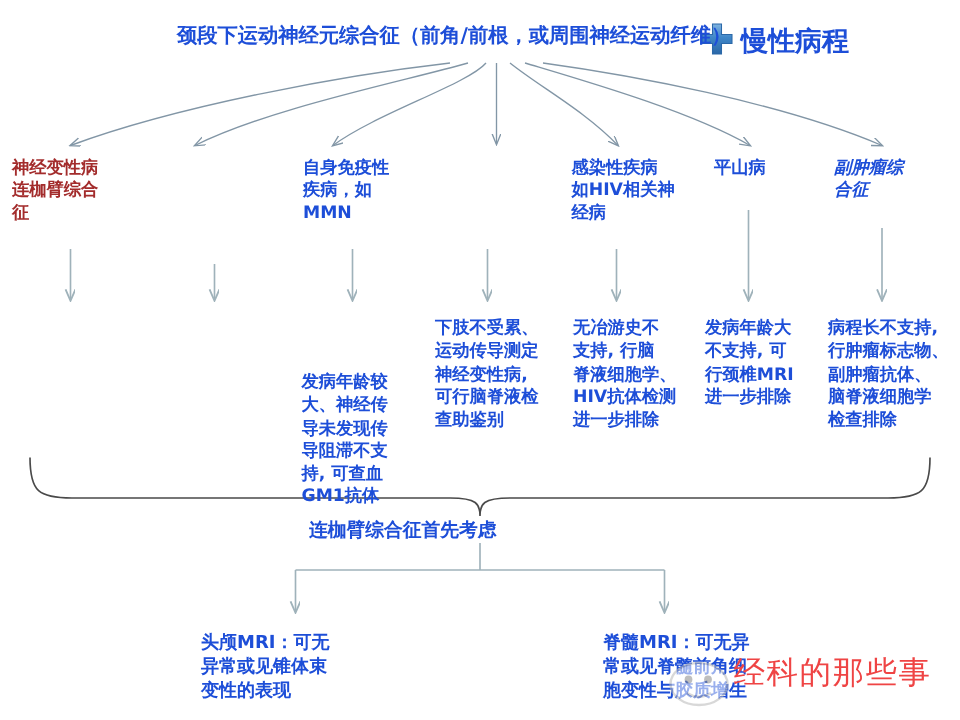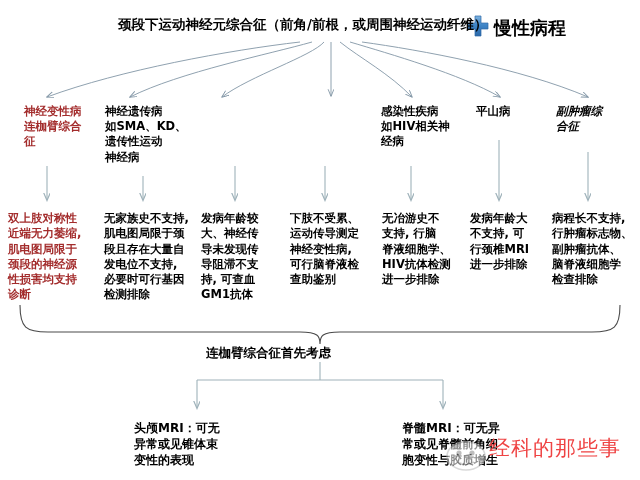--- a/index.html
+++ b/index.html
@@ -14,21 +14,21 @@
   #chart{
     position:absolute;left:0;top:0;width:640px;height:480px;
   }
   .svg-layer{
     position:absolute;left:0;top:0;width:640px;height:480px;
     pointer-events:none;
   }
   .txt{
     position:absolute;
     font-weight:bold;
-    color:#000000;
+    color:#1d4ed8;
     line-height:1.30;
     white-space:pre-line;
     letter-spacing:0px;
   }
   
   #title{
     left:118px;top:17px;
     font-size:13.5px;
     white-space:nowrap;
     line-height:1.1;
@@ -146,47 +146,34 @@
   </svg>
 
   <svg id="plus-icon" viewBox="0 0 24 24" width="24" height="24">
     <path d="M9,2 H15 V9 H22 V15 H15 V22 H9 V15 H2 V9 H9 Z" fill="url(#plusgrad)" stroke="#2b68a8" stroke-width="0.7"></path>
   </svg>
 
   <div class="txt" id="title">颈段下运动神经元综合征（前角/前根，或周围神经运动纤维）</div>
 
   <div class="txt" id="chronic">慢性病程</div>
 
-  <div class="txt cat red" style="left:8px;width:96px;margin-left:16px;">神经变性病
+  <div class="txt cat red" style="left:8px;width:96px;">神经变性病
 连枷臂综合
 征</div>
-  <div class="txt cat" style="left:105px;width:98px;">神经遗传病
-如SMA、KD、
-遗传性运动
-神经病</div>
+  <div class="txt cat" style="left:202px;width:92px;">自身免疫性
+疾病，如
+MMN</div>
   <div class="txt cat" style="left:381px;width:96px;">感染性疾病
 如HIV相关神
 经病</div>
   <div class="txt cat" style="left:476px;width:80px;">平山病</div>
   <div class="txt cat" style="left:556px;width:82px;font-style:italic;">副肿瘤综
 合征</div>
 
-  <div class="txt det red" style="left:8px;width:98px;">双上肢对称性
-近端无力萎缩,
-肌电图局限于
-颈段的神经源
-性损害均支持
-诊断</div>
-  <div class="txt det" style="left:104px;width:104px;">无家族史不支持,
-肌电图局限于颈
-段且存在大量自
-发电位不支持,
-必要时可行基因
-检测排除</div>
-  <div class="txt det" style="left:201px;width:92px;">发病年龄较
+  <div class="txt det" style="left:201px;width:92px;margin-top:36px;">发病年龄较
 大、神经传
 导未发现传
 导阻滞不支
 持, 可查血
 GM1抗体</div>
   <div class="txt det" style="left:290px;width:100px;">下肢不受累、
 运动传导测定
 神经变性病,
 可行脑脊液检
 查助鉴别</div>

